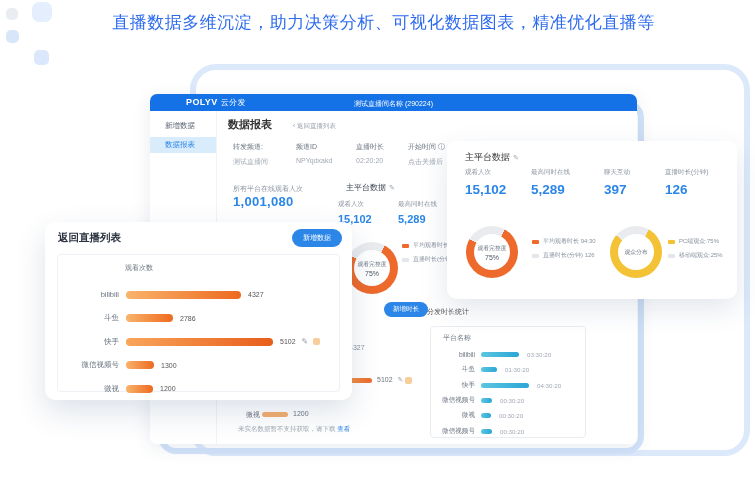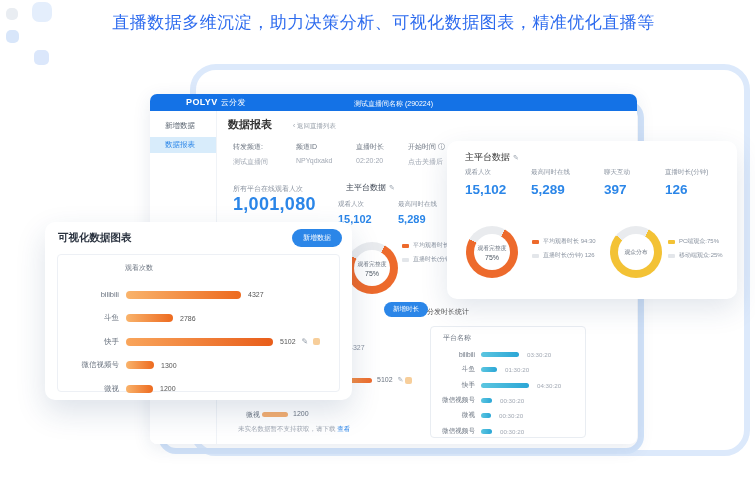--- a/index.html
+++ b/index.html
@@ -24,21 +24,21 @@
   .room-title{position:absolute;left:0;right:0;top:5px;text-align:center;color:#fff;font-size:7px;}
   .dash-side{position:absolute;left:0;top:17px;width:66px;bottom:0;background:#fff;border-right:1px solid #F0F3F7;border-radius:0 0 0 7px;}
   .side-item{height:16px;line-height:16px;font-size:7.5px;color:#5A6470;padding-left:15px;margin-top:7px;cursor:pointer;}
   .side-item.active{background:#D8ECFB;color:#2B86E8;margin-top:3px;}
   .rep-title{position:absolute;left:78px;top:23px;font-size:11px;font-weight:bold;color:#333;}
   .back-link{position:absolute;left:143px;top:28px;font-size:6.5px;color:#98A0AA;cursor:pointer;}
   .info-col{position:absolute;top:48px;}
   .info-label{font-size:7px;color:#6B7480;}
   .info-value{font-size:7px;color:#A2A9B4;margin-top:5px;}
   .total-label{position:absolute;left:83px;top:90px;font-size:7px;color:#8A93A0;}
-  .total-value{position:absolute;left:83px;top:100px;font-size:18px;font-weight:bold;color:#2B86E8;letter-spacing:.3px;}
+  .total-value{position:absolute;left:83px;top:100px;font-size:13px;font-weight:bold;color:#2B86E8;letter-spacing:.3px;}
   .mini-title{position:absolute;left:196px;top:88px;font-size:8px;color:#3A4350;}
   .pencil{color:#9AA3AE;font-size:7px;margin-left:3px;cursor:pointer;}
   .stat-label{font-size:6.5px;color:#8A93A0;white-space:nowrap;}
   .stat-value{font-size:11px;color:#2B86E8;font-weight:bold;margin-top:4px;}
   .donut{position:absolute;border-radius:50%;}
   .donut .hole{position:absolute;left:8px;top:8px;right:8px;bottom:8px;background:#fff;border-radius:50%;}
   .donut .ctr{position:absolute;left:0;top:0;width:100%;height:100%;display:flex;flex-direction:column;
               align-items:center;justify-content:center;}
   .ctr-label{font-size:5.8px;color:#6B7480;}
   .ctr-value{font-size:7px;color:#4A5560;margin-top:1px;}
@@ -267,21 +267,21 @@
         <span class="legend-text">PC端观众:75%</span>
       </div>
       <div class="legend-row">
         <span class="swatch" style="background:#E3E6EA;"></span>
         <span class="legend-text">移动端观众:25%</span>
       </div>
     </div>
   </div>
 
   <div class="card-t">
-    <div class="card-t-title">可视化数据图表</div>
+    <div class="card-t-title">返回直播列表</div>
     <button class="pill card-t-btn">新增数据</button>
     <div class="panel">
       <div class="panel-head">观看次数</div>
       <div class="t-rows">
         <div class="t-row">
           <span class="t-label">bilibili</span>
           <span class="t-bar" style="width:115px;"></span>
           <span class="t-val">4327</span>
         </div>
         <div class="t-row">

